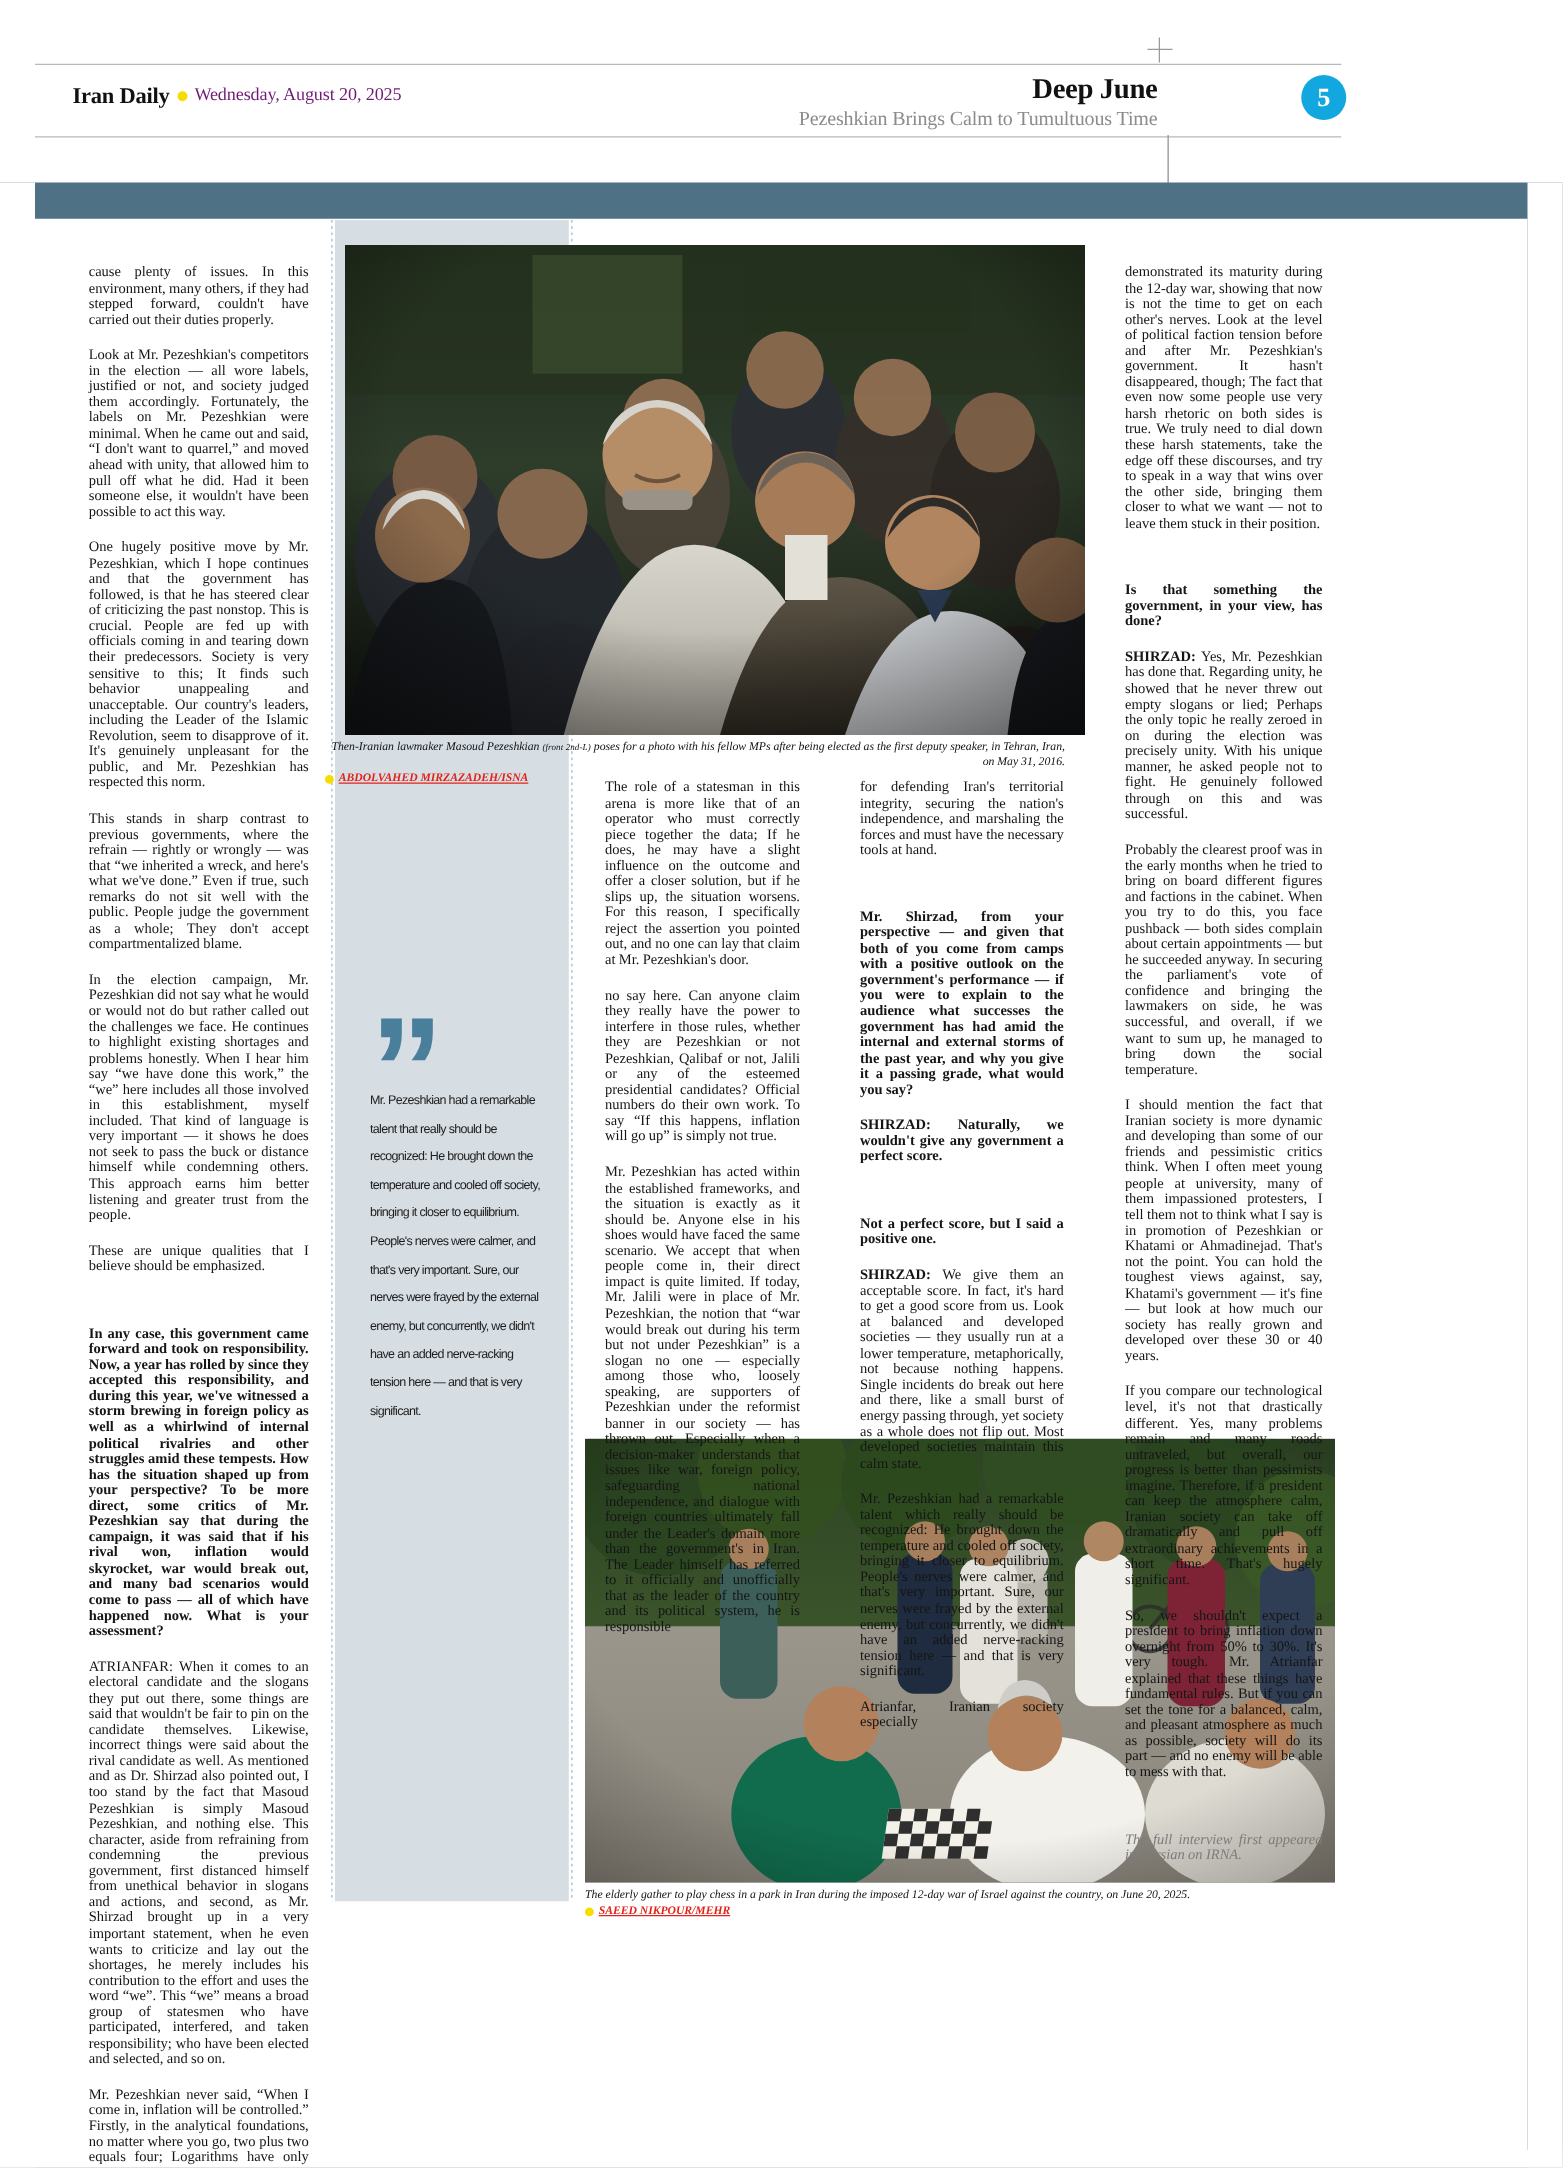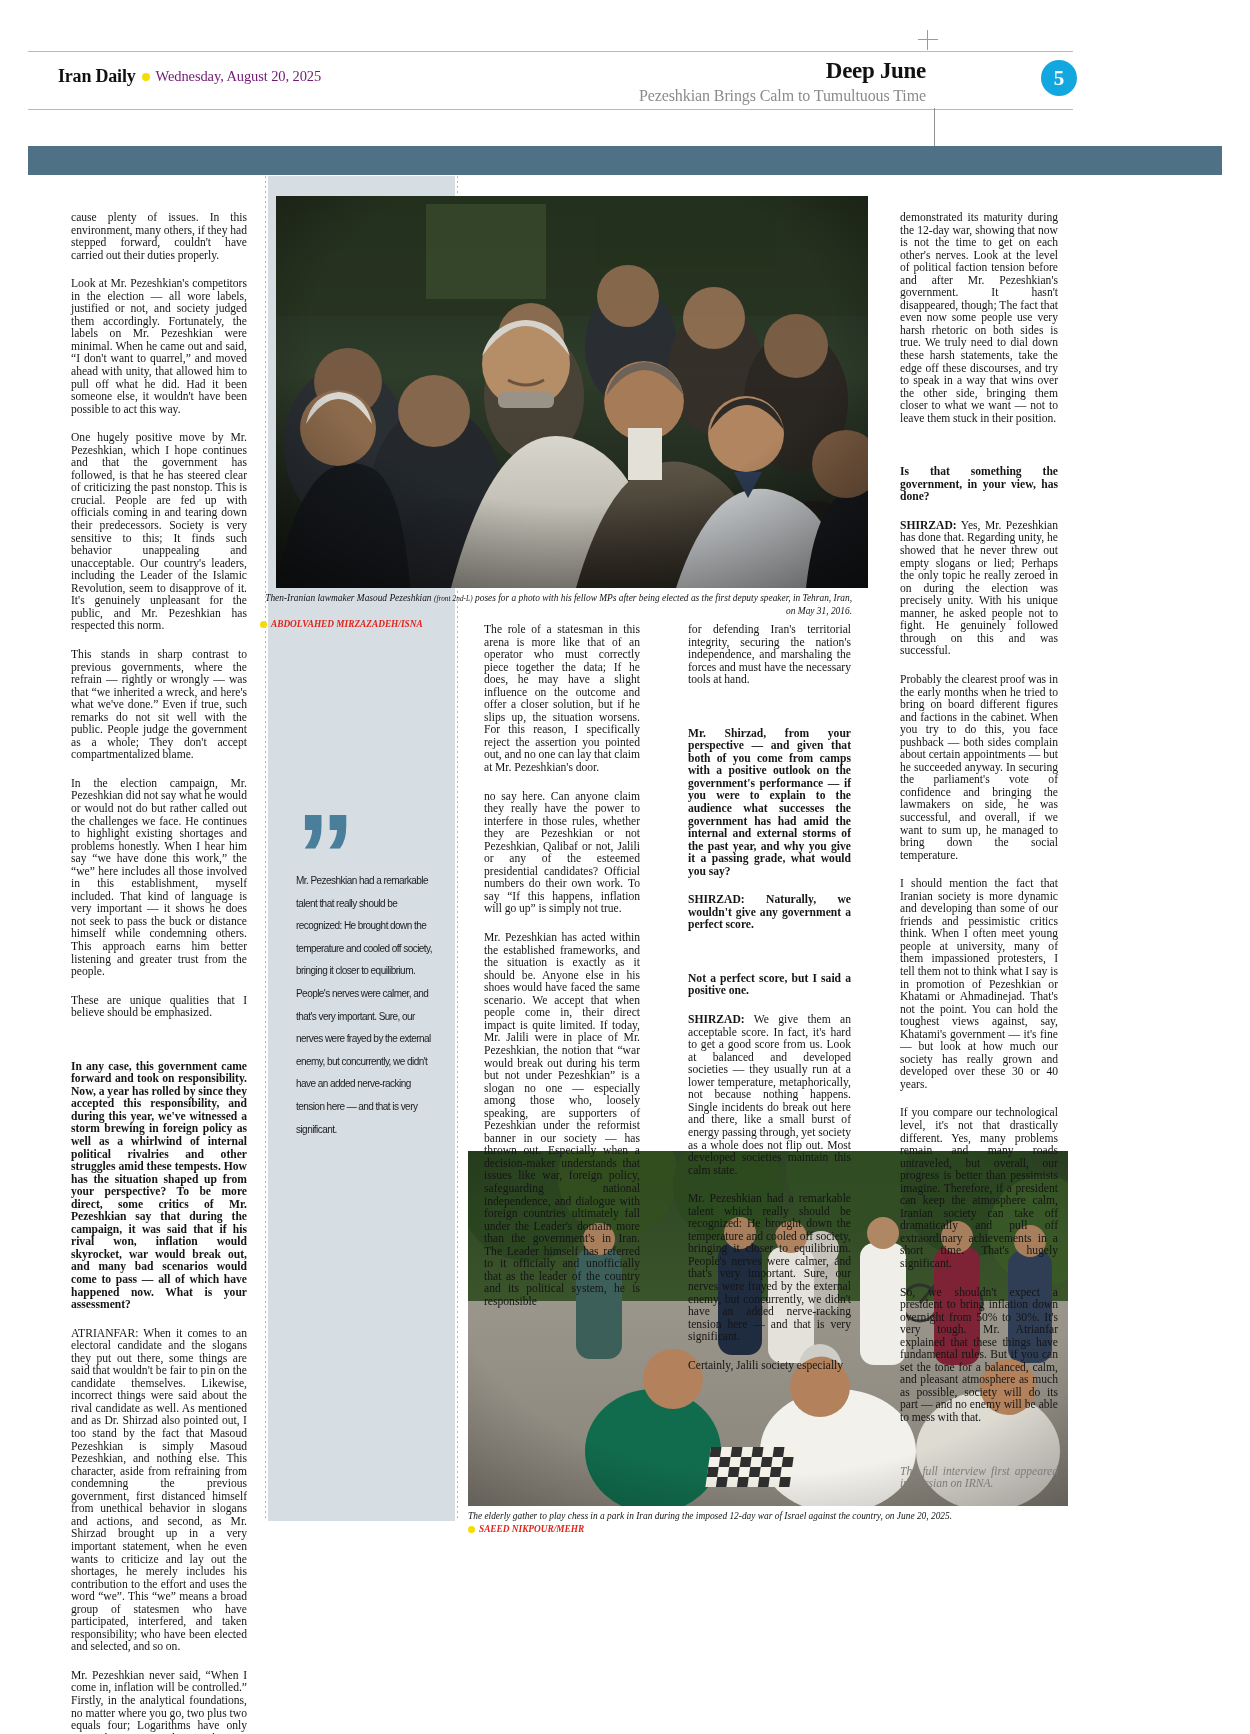--- a/index.html
+++ b/index.html
@@ -165,21 +165,21 @@
     font-size:9.4px;
     line-height:12.2px;
     color:#111;
   }
   #cap-top{left:260px; top:592px; width:592px;text-align:right;}
   #cap-bottom{left:468px; top:1510px; width:600px;}
   .cap-small{font-size:7.2px; letter-spacing:0.1px;}
   .credit{
     margin-top:1px;
     color:#e2231a; font-style:italic; font-weight:bold; font-size:9.3px;
-    display:flex; align-items:center; gap:4px;
+    display:flex; align-items:center; gap:4px;text-decoration:underline;
   }
   .credit-dot{
     width:7px;height:7px;border-radius:50%;background:#f5dd00;display:inline-block;flex:none;
   }
 
   
   .ph-svg{display:block;width:100%;height:100%;}
 </style>
 </head>
 <body>
@@ -441,21 +441,21 @@
 
 <div class="col" id="col4">
   <p>for defending Iran's territorial integrity, securing the nation's independence, and marshaling the forces and must have the necessary tools at hand.</p>
   <p style="height:9px"></p>
   <p class="b">Mr. Shirzad, from your perspective — and given that both of you come from camps with a positive outlook on the government's performance — if you were to explain to the audience what successes the government has had amid the internal and external storms of the past year, and why you give it a passing grade, what would you say?</p>
   <p><span class="spk">SHIRZAD: Naturally, we wouldn't give any government a perfect score.</span></p>
   <p style="height:9px"></p>
   <p class="b">Not a perfect score, but I said a positive one.</p>
   <p><span class="spk">SHIRZAD:</span> <span>We give them an acceptable score. In fact, it's hard to get a good score from us. Look at balanced and developed societies — they usually run at a lower temperature, metaphorically, not because nothing happens. Single incidents do break out here and there, like a small burst of energy passing through, yet society as a whole does not flip out. Most developed societies maintain this calm state.</span></p>
   <p>Mr. Pezeshkian had a remarkable talent which really should be recognized: He brought down the temperature and cooled off society, bringing it closer to equilibrium. People's nerves were calmer, and that's very important. Sure, our nerves were frayed by the external enemy, but concurrently, we didn't have an added nerve-racking tension here — and that is very significant.</p>
-  <p>Certainly, Jalili society especially</p>
+  <p>Atrianfar, Iranian society especially</p>
 </div>
 
 <div class="col" id="col5">
   <p>demonstrated its maturity during the 12-day war, showing that now is not the time to get on each other's nerves. Look at the level of political faction tension before and after Mr. Pezeshkian's government. It hasn't disappeared, though; The fact that even now some people use very harsh rhetoric on both sides is true. We truly need to dial down these harsh statements, take the edge off these discourses, and try to speak in a way that wins over the other side, bringing them closer to what we want — not to leave them stuck in their position.</p>
   <p style="height:9px"></p>
   <p class="b">Is that something the government, in your view, has done?</p>
   <p><span class="spk">SHIRZAD:</span> <span>Yes, Mr. Pezeshkian has done that. Regarding unity, he showed that he never threw out empty slogans or lied; Perhaps the only topic he really zeroed in on during the election was precisely unity. With his unique manner, he asked people not to fight. He genuinely followed through on this and was successful.</span></p>
   <p>Probably the clearest proof was in the early months when he tried to bring on board different figures and factions in the cabinet. When you try to do this, you face pushback — both sides complain about certain appointments — but he succeeded anyway. In securing the parliament's vote of confidence and bringing the lawmakers on side, he was successful, and overall, if we want to sum up, he managed to bring down the social temperature.</p>
   <p>I should mention the fact that Iranian society is more dynamic and developing than some of our friends and pessimistic critics think. When I often meet young people at university, many of them impassioned protesters, I tell them not to think what I say is in promotion of Pezeshkian or Khatami or Ahmadinejad. That's not the point. You can hold the toughest views against, say, Khatami's government — it's fine — but look at how much our society has really grown and developed over these 30 or 40 years.</p>
   <p>If you compare our technological level, it's not that drastically different. Yes, many problems remain and many roads untraveled, but overall, our progress is better than pessimists imagine. Therefore, if a president can keep the atmosphere calm, Iranian society can take off dramatically and pull off extraordinary achievements in a short time. That's hugely significant.</p>

